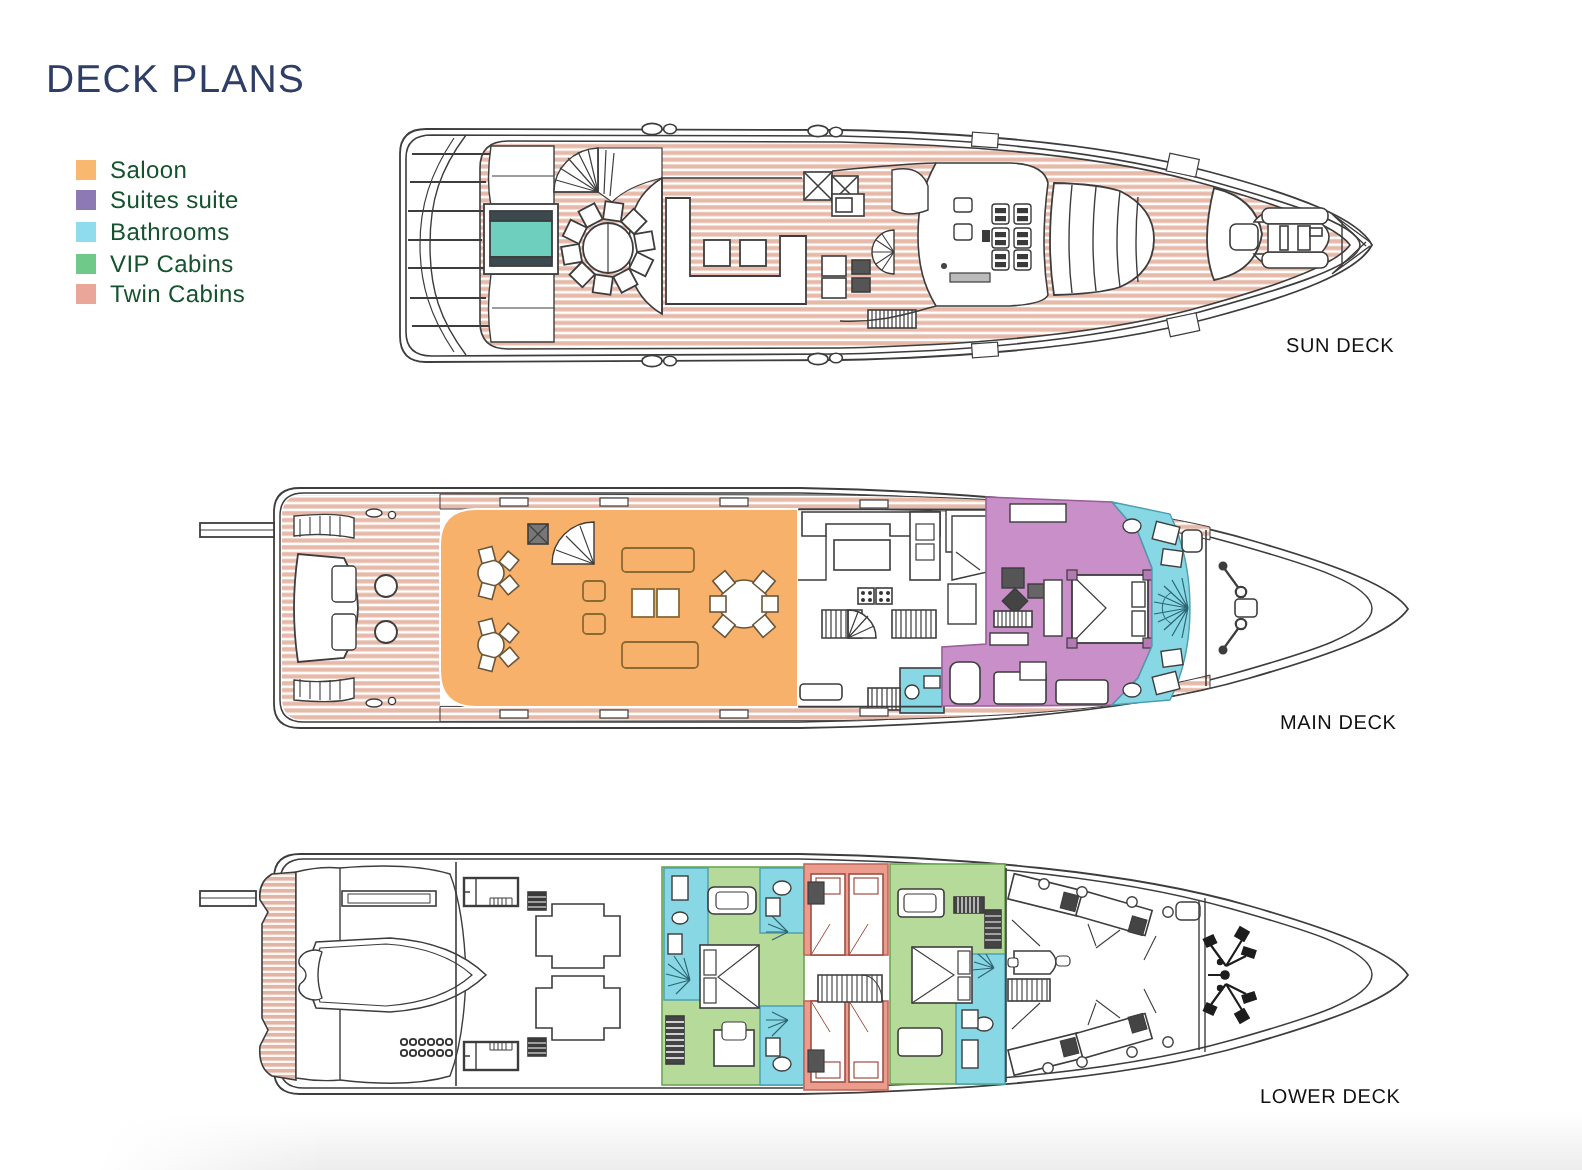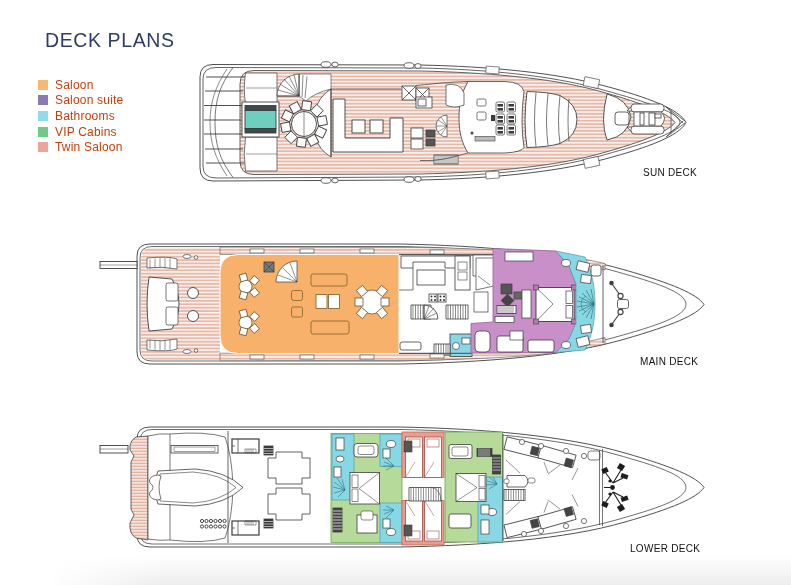--- a/index.html
+++ b/index.html
@@ -1,48 +1,48 @@
 <!DOCTYPE html>
 <html><head><meta charset="utf-8">
 <style>
 html,body{margin:0;padding:0;background:#fff;width:791px;height:585px;overflow:hidden;}
 body{font-family:"Liberation Sans",sans-serif;position:relative;}
-#title{position:absolute;left:45px;top:29px;font-size:19.5px;letter-spacing:0.6px;color:#2f3e66;font-weight:400;}
+#title{position:absolute;left:23px;top:29px;font-size:19.5px;letter-spacing:0.6px;color:#2f3e66;font-weight:400;}
 #legend{position:absolute;left:38px;top:77px;}
 .lrow{height:15.6px;display:flex;align-items:center;}
 .sw{width:10px;height:10px;margin-right:7px;flex:0 0 10px;}
-.lt{font-size:12px;color:#c2410c;letter-spacing:0.2px;}
+.lt{font-size:12px;color:#14532d;letter-spacing:0.2px;}
 #grad{position:absolute;left:0;top:556px;width:791px;height:29px;background:linear-gradient(180deg,#ffffff 0%,#ededed 100%);}#gradL{position:absolute;left:0;top:556px;width:180px;height:29px;background:linear-gradient(105deg,#ffffff 30%,rgba(255,255,255,0) 90%);}
 svg{position:absolute;left:0;top:0;}
 .lbl{font-size:10px;fill:#111;letter-spacing:0.3px;}
 </style></head>
 <body>
 <div id="grad"></div>
 <div id="gradL"></div>
 <div id="title">DECK PLANS</div>
 <div id="legend">
 <div class="lrow">
       <div class="sw" style="background:#f9b870"></div>
       <div class="lt">Saloon</div>
     </div>
 <div class="lrow">
       <div class="sw" style="background:#8d7ab5"></div>
-      <div class="lt">Saloon suite</div>
+      <div class="lt">Suites suite</div>
     </div>
 <div class="lrow">
       <div class="sw" style="background:#8edcee"></div>
       <div class="lt">Bathrooms</div>
     </div>
 <div class="lrow">
       <div class="sw" style="background:#6fc988"></div>
       <div class="lt">VIP Cabins</div>
     </div>
 <div class="lrow">
       <div class="sw" style="background:#eba69a"></div>
-      <div class="lt">Twin Saloon</div>
+      <div class="lt">Twin Cabins</div>
     </div>
 </div>
 <svg width="791" height="585" viewBox="0 0 791 585" fill="none">
 <defs>
 <pattern id="plank" width="4" height="3.4" patternUnits="userSpaceOnUse">
 <rect width="4" height="3.4" fill="#ffffff"></rect>
 <rect width="4" height="2.1" y="0.6" fill="#e7b9a8"></rect>
 </pattern>
 <pattern id="plankd" width="4" height="3.0" patternUnits="userSpaceOnUse">
 <rect width="4" height="3.0" fill="#fdf6f3"></rect>

